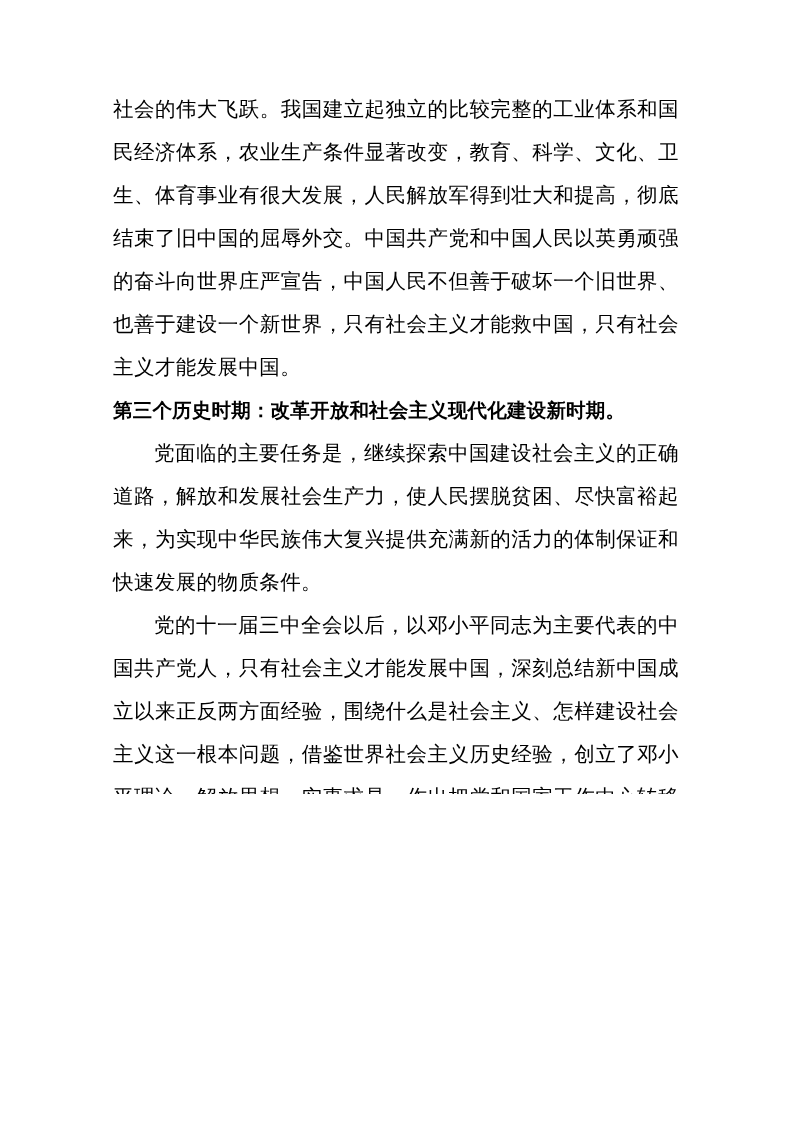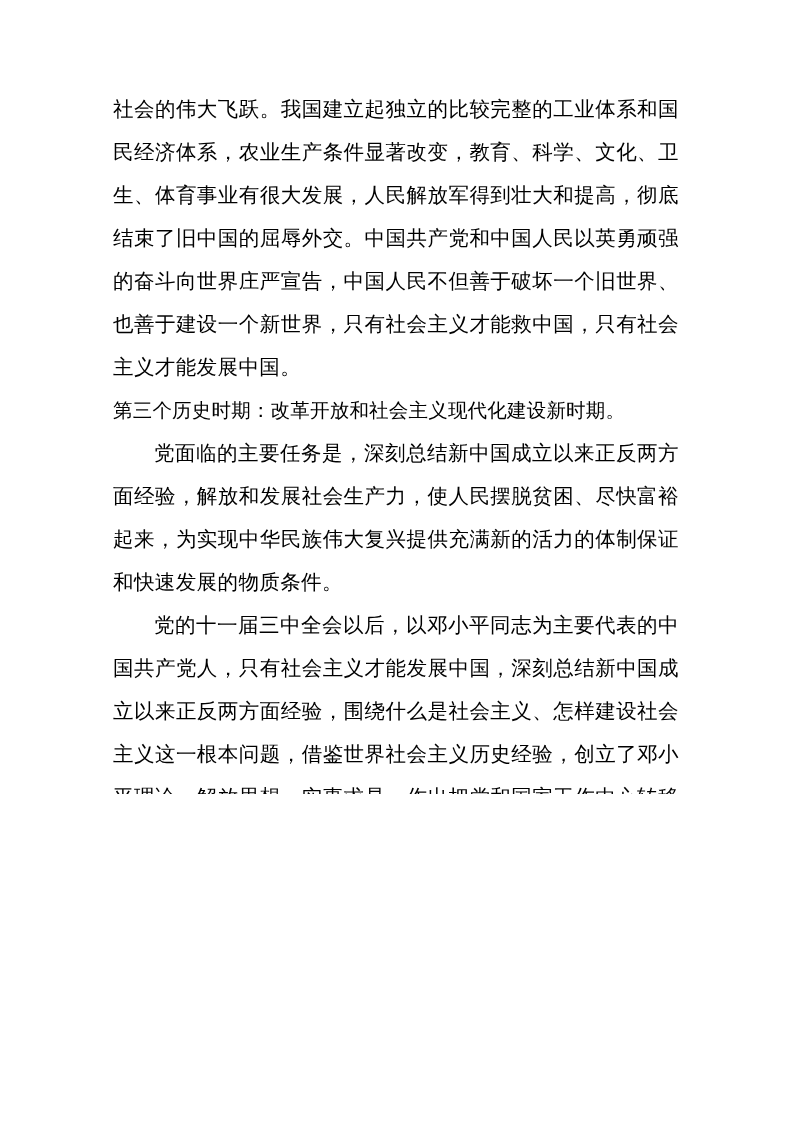--- a/index.html
+++ b/index.html
@@ -34,33 +34,33 @@
     letter-spacing: 0.4px;
     font-family: "Liberation Serif", "DejaVu Serif", serif;
   }
   p.indent {
     text-indent: 41px;
   }
   p.heading-para {
     margin: 0;
     font-size: 19.5px;
     line-height: 43px;
-    font-weight: normal;
+    font-weight: bold;
     letter-spacing: 0.2px;
     font-family: "Liberation Sans", "DejaVu Sans", sans-serif;
   }
 </style>
 </head>
 <body>
 
 <div class="page">
   <div class="content">
 
     <p class="body-para">社会的伟大飞跃。我国建立起独立的比较完整的工业体系和国民经济体系，农业生产条件显著改变，教育、科学、文化、卫生、体育事业有很大发展，人民解放军得到壮大和提高，彻底结束了旧中国的屈辱外交。中国共产党和中国人民以英勇顽强的奋斗向世界庄严宣告，中国人民不但善于破坏一个旧世界、也善于建设一个新世界，只有社会主义才能救中国，只有社会主义才能发展中国。</p>
 
     <p class="heading-para">第三个历史时期：改革开放和社会主义现代化建设新时期。</p>
 
-    <p class="body-para indent">党面临的主要任务是，深刻总结新中国成立以来正反两方面经验，解放和发展社会生产力，使人民摆脱贫困、尽快富裕起来，为实现中华民族伟大复兴提供充满新的活力的体制保证和快速发展的物质条件。</p>
+    <p class="body-para indent">党面临的主要任务是，继续探索中国建设社会主义的正确道路，解放和发展社会生产力，使人民摆脱贫困、尽快富裕起来，为实现中华民族伟大复兴提供充满新的活力的体制保证和快速发展的物质条件。</p>
 
     <p class="body-para indent">党的十一届三中全会以后，以邓小平同志为主要代表的中国共产党人，只有社会主义才能发展中国，深刻总结新中国成立以来正反两方面经验，围绕什么是社会主义、怎样建设社会主义这一根本问题，借鉴世界社会主义历史经验，创立了邓小平理论，解放思想、实事求是，作出把党和国家工作中心转移到经济建设上来、实行改革开放的历史性决策，深刻揭示社会主义本质，确立社会主义初级阶段基本路线，明确提出走自己的路、建设中国特色社会主义，科学回答了建设中国特色社会主义的一系列基本问题，制定了到二十一世纪中叶分三步走、基本实现社会主义现代化的发展战略，成功开创了中国特色社会主义。</p>
 
   </div>
 </div>
 
 </body></html>

